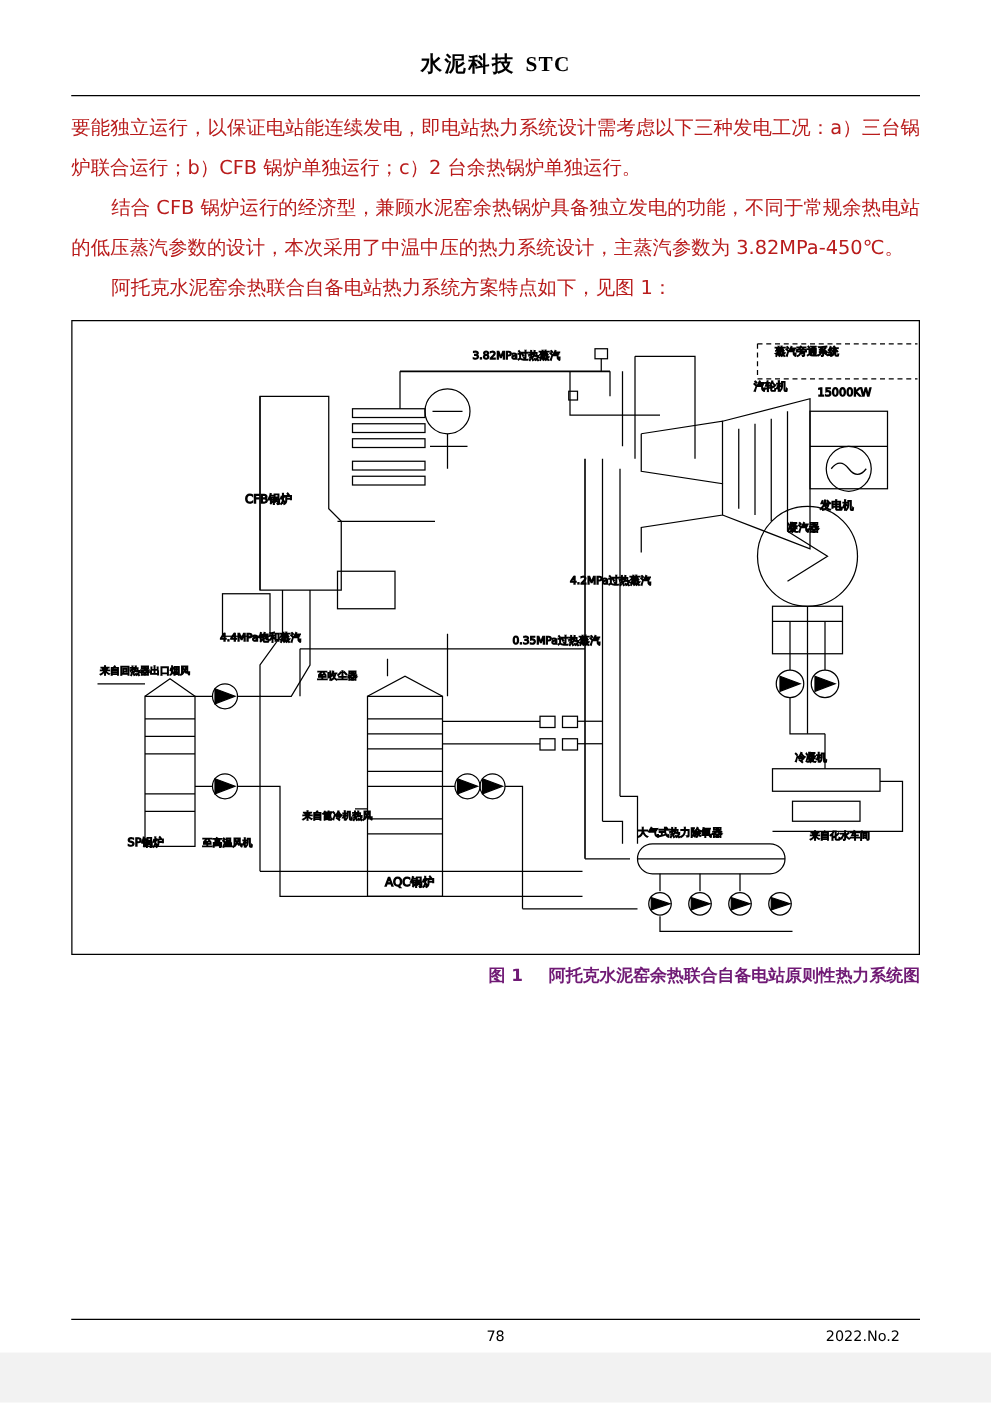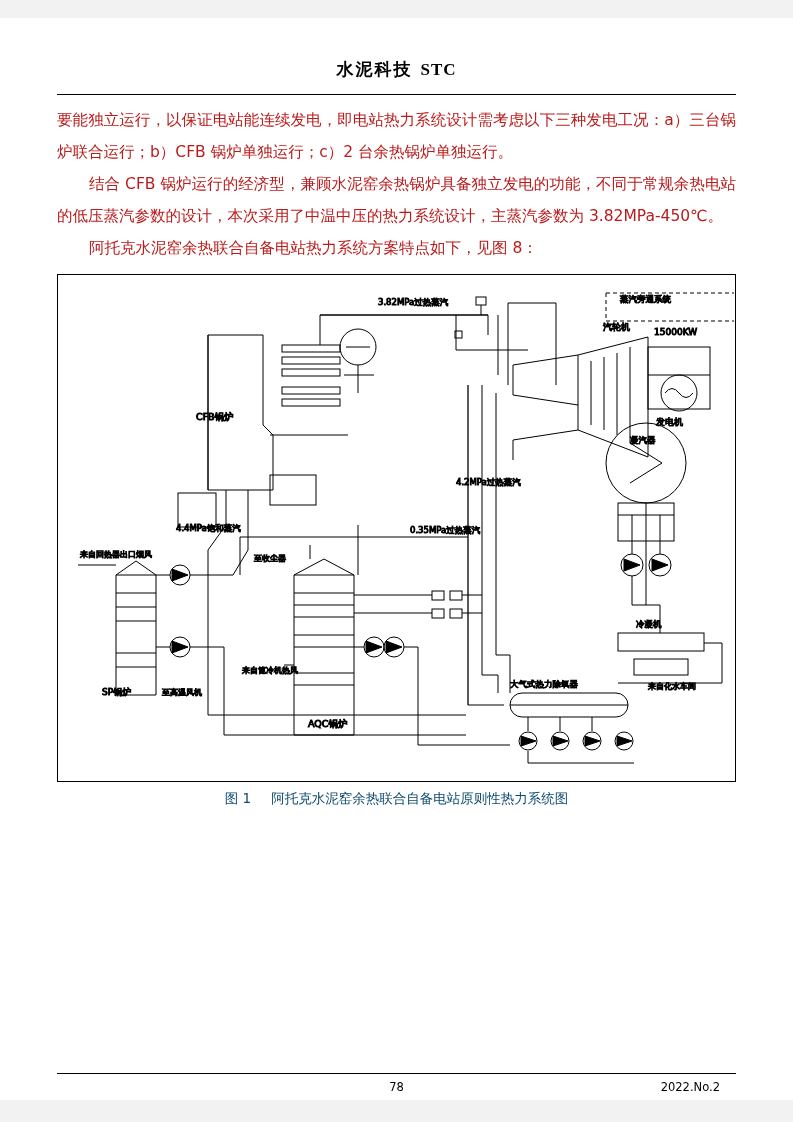--- a/index.html
+++ b/index.html
@@ -7,21 +7,20 @@
     width:793px;height:1122px;
     background:#f2f2f2;
     font-family:"Liberation Serif", serif;
   }
   .page{
     position:relative;
     width:793px;height:1082px;
     background:#ffffff;
     box-sizing:border-box;
     overflow:hidden;
-    margin-top:18px;
   }
   
   .header{
     position:absolute;left:0;right:0;top:40px;
     text-align:center;
   }
   .header .title{
     font-family:"DejaVu Sans", sans-serif;
     font-weight:bold;
     font-size:17px;
@@ -58,25 +57,25 @@
   .figure-box{
     position:relative;
     margin-top:10px;
     width:679px;height:508px;
     border:1px solid #000;
     background:#fff;
     box-sizing:border-box;
   }
   .figure-caption{
     margin-top:8px;
-    text-align:center;
+    text-align:right;
     font-size:13.5px;
     font-family:"DejaVu Sans", sans-serif;
-    font-weight:normal;
-    color:#0c4a6e;
+    font-weight:bold;
+    color:#701a75;
   }
   .figure-caption .num{ margin-right:16px; }
   
   .footer{
     position:absolute;left:57px;right:57px;top:1062px;
     font-size:11.5px;
     font-family:"DejaVu Sans", sans-serif;
     color:#000;
   }
   .footer .pageno{
@@ -98,21 +97,21 @@
       <span>水泥科技</span>
       <span class="latin">STC</span>
     </div>
   </div>
   <div class="rule-top"></div>
 
   <div class="content">
 
     <p class="body">要能独立运行，以保证电站能连续发电，即电站热力系统设计需考虑以下三种发电工况：a）三台锅炉联合运行；b）CFB 锅炉单独运行；c）2 台余热锅炉单独运行。</p>
     <p class="body indent">结合 CFB 锅炉运行的经济型，兼顾水泥窑余热锅炉具备独立发电的功能，不同于常规余热电站的低压蒸汽参数的设计，本次采用了中温中压的热力系统设计，主蒸汽参数为 3.82MPa-450℃。</p>
-    <p class="body indent">阿托克水泥窑余热联合自备电站热力系统方案特点如下，见图 8：</p>
+    <p class="body indent">阿托克水泥窑余热联合自备电站热力系统方案特点如下，见图 1：</p>
 
     <div class="figure-box">
       <svg width="677" height="506" viewBox="0 0 677 506">
         <g stroke="#000" fill="none" stroke-width="1">
 
           <path d="M150 60 L205 60 L205 150 L215 160 L215 215 L150 215 Z"></path>
           <path d="M150 60 L150 215"></path>
           <path d="M168 215 L168 250 L150 275 L150 300 L175 300 L190 275 L190 215"></path>
           <rect x="120" y="218" width="38" height="34"></rect>
           <text x="138" y="145" font-size="9.5">CFB锅炉</text>

